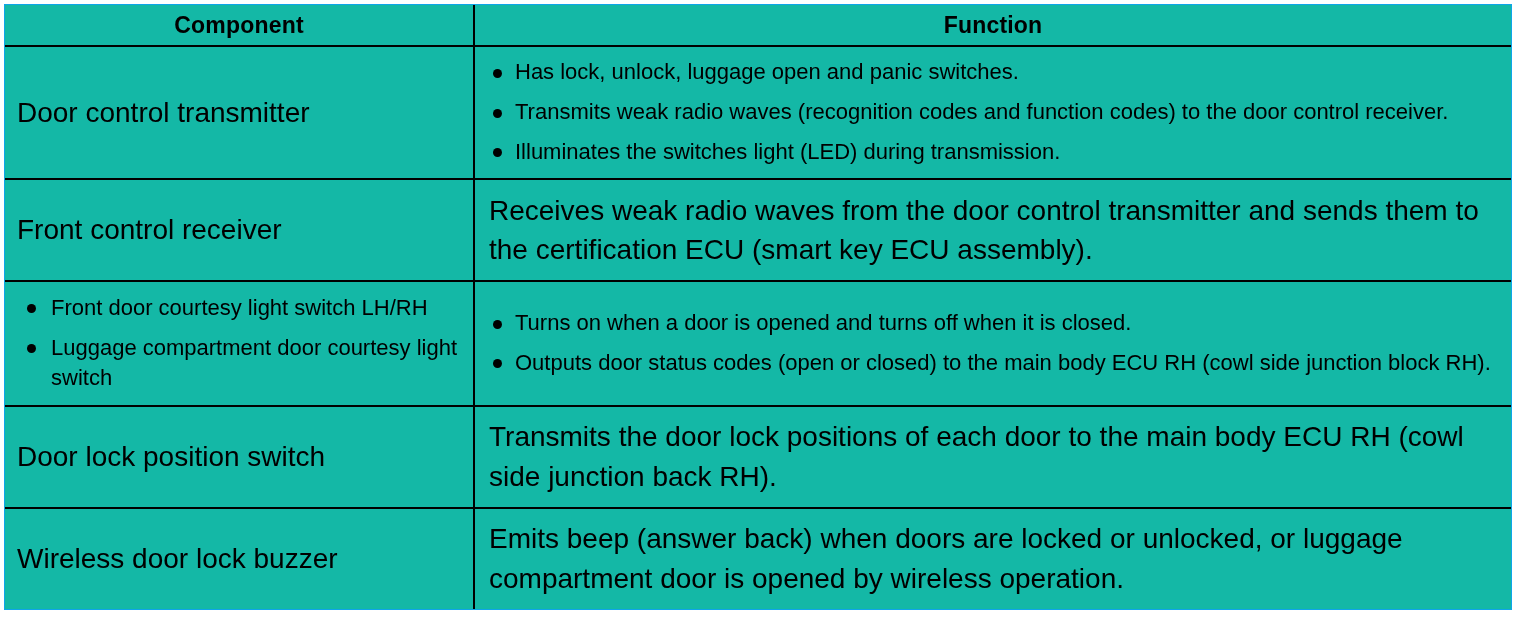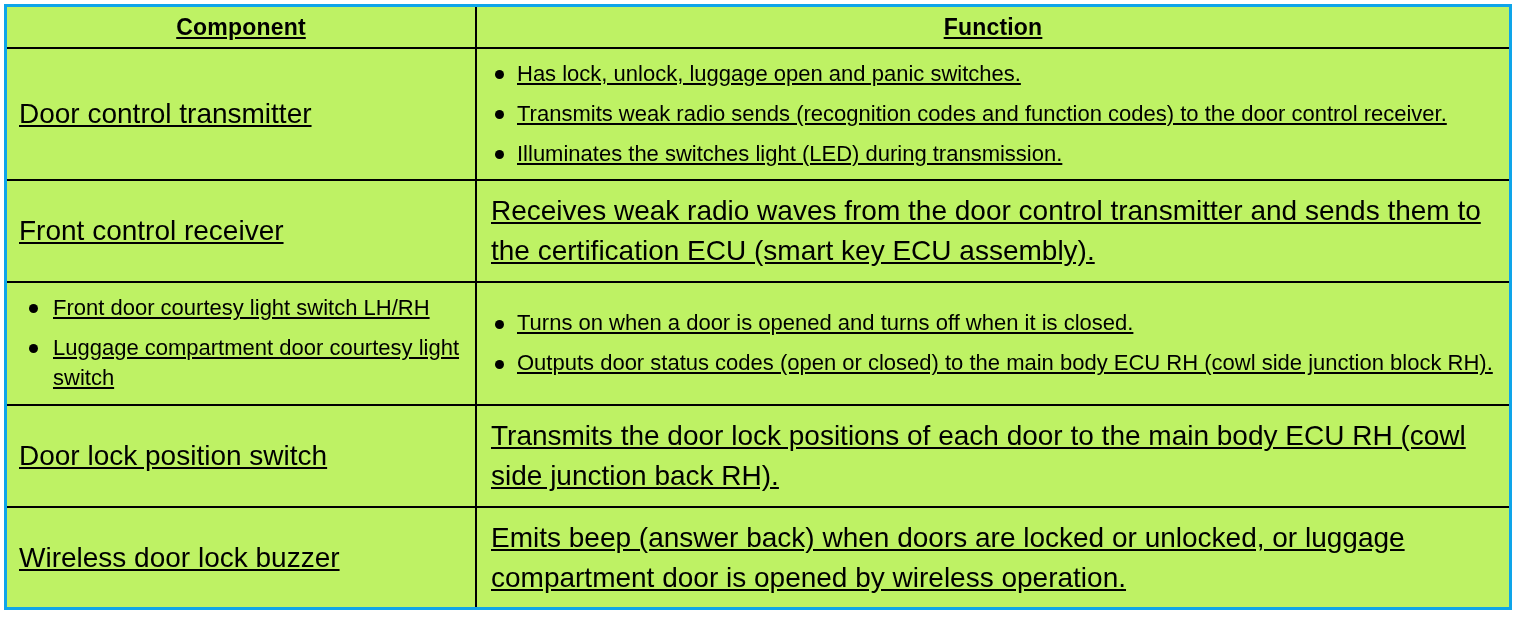--- a/index.html
+++ b/index.html
@@ -15,24 +15,23 @@
     color: #000000;
     overflow: hidden;
   }
 
   #table-frame {
     position: absolute;
     left: 4px;
     top: 4px;
     width: 1508px;   
     height: 606px;
-    border: 3px solid #0ea5e9;
+    border: 1px solid #0ea5e9;
     box-sizing: border-box;
-    background: #bef264;
-    text-decoration: underline;
+    background: #14b8a6;
   }
 
   table.spec-table {
     width: 100%;
     height: 100%;
     border-collapse: collapse;
     table-layout: fixed;
   }
 
   table.spec-table td,
@@ -137,21 +136,21 @@
     <tr>
           <td class="v-mid">
             <div class="cell-inner">
               <span class="para">Door control transmitter</span>
             </div>
           </td>
           <td class="v-mid">
             <div class="cell-inner fn">
               <ul class="bullets">
                 <li><span class="bullet-dot"></span><span class="li-text">Has lock, unlock, luggage open and panic switches.</span></li>
-                <li><span class="bullet-dot"></span><span class="li-text">Transmits weak radio sends (recognition codes and function codes) to the door control receiver.</span></li>
+                <li><span class="bullet-dot"></span><span class="li-text">Transmits weak radio waves (recognition codes and function codes) to the door control receiver.</span></li>
                 <li><span class="bullet-dot"></span><span class="li-text">Illuminates the switches light (LED) during transmission.</span></li>
               </ul>
             </div>
           </td>
         </tr>
         <tr>
           <td class="v-mid">
             <div class="cell-inner">
               <span class="para">Front control receiver</span>
             </div>

